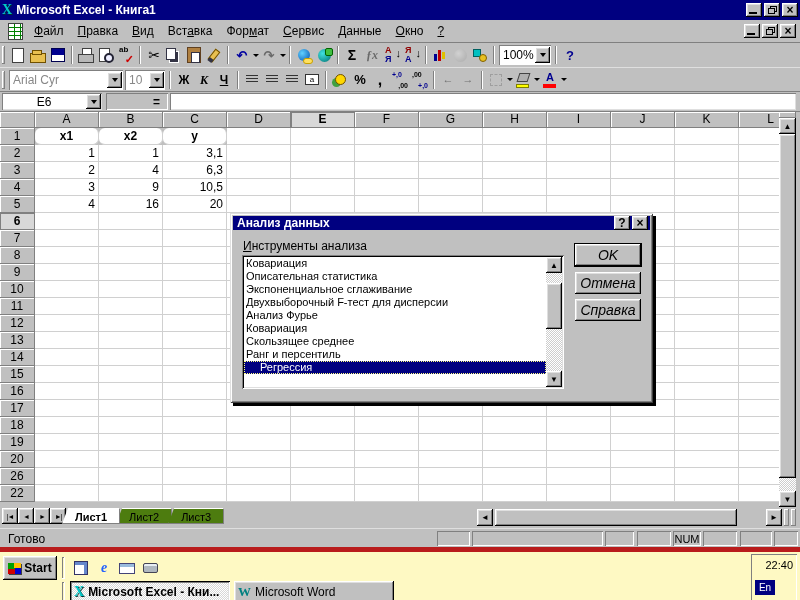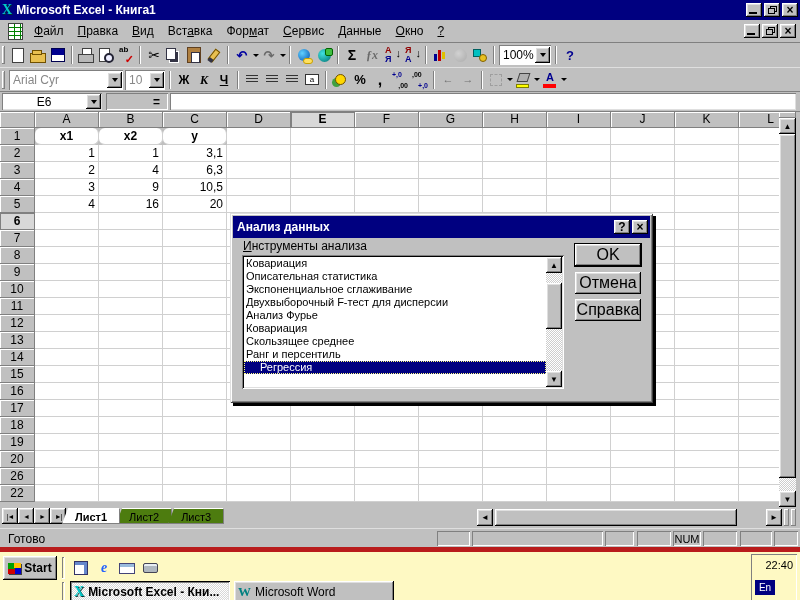--- a/index.html
+++ b/index.html
@@ -113,30 +113,30 @@
   .cell{width:64px;flex:none;background:#fff;border-right:1px solid #d0d0d0;border-bottom:1px solid #d0d0d0;box-sizing:border-box;font-size:12px;line-height:16px;padding:0 3px;white-space:nowrap;overflow:hidden;}
   .cell.num{text-align:right;}
   .cell.hdr{text-align:center;font-weight:bold;border-radius:6px;}
   
   .sb-btn{display:flex;align-items:center;justify-content:center;font-size:8px;color:#000;}
   #vsb{left:779px;top:112px;width:17px;height:395px;}
   #hsb{left:477px;top:509px;width:319px;height:17px;}
   
   #dialog{left:230px;top:213px;width:423px;height:190px;background:#c0c0c0;
     box-shadow:inset 1px 1px 0 #dfdfdf,inset -1px -1px 0 #404040,inset 2px 2px 0 #fff,inset -2px -2px 0 #808080,3px 3px 0 #000;}
-  #dialog-title{position:absolute;left:3px;top:3px;right:3px;height:22px;background:#000080;display:flex;align-items:center;padding:0 2px;}
+  #dialog-title{position:absolute;left:3px;top:3px;right:3px;height:14px;background:#000080;display:flex;align-items:center;padding:0 2px;}
   #dialog-title .dtext{color:#fff;font-weight:bold;flex:1;margin-left:2px;font-size:12px;}
   .u-first::first-letter{text-decoration:underline;}
   #an-label{position:absolute;left:13px;top:26px;font-size:12px;}
   #listbox{position:absolute;left:12px;top:42px;width:322px;height:134px;background:#fff;box-shadow:inset 1px 1px 0 #808080,inset -1px -1px 0 #fff,inset 2px 2px 0 #000,inset -2px -2px 0 #dfdfdf;overflow:hidden;}
   .lb-items{position:absolute;left:2px;top:2px;right:18px;bottom:2px;}
   .lb-item{height:13px;line-height:13px;font-size:11px;padding-left:2px;white-space:nowrap;overflow:hidden;}
   .lb-item.sel{background:#000080;color:#fff;outline:1px dotted #ffff80;outline-offset:-1px;padding-left:16px;}
   #lb-sb{position:absolute;top:2px;right:2px;width:16px;bottom:2px;}
-  .dlg-btn{position:absolute;left:345px;width:66px;height:22px;display:flex;align-items:center;justify-content:center;font-size:16px;}
+  .dlg-btn{position:absolute;left:345px;width:66px;height:22px;display:flex;align-items:center;justify-content:center;font-size:14px;font-style:italic;}
   .dlg-btn.default{box-shadow:inset -1px -1px 0 #000,inset 1px 1px 0 #fff,inset -2px -2px 0 #808080,inset 2px 2px 0 #dfdfdf,0 0 0 1px #000;}
   
   #tabsrow{left:0;top:507px;width:800px;height:21px;background:#c0c0c0;display:flex;align-items:flex-start;}
   .tab-nav{width:16px;height:16px;margin-top:1px;display:flex;align-items:center;justify-content:center;font-size:7px;letter-spacing:-1px;flex:none;}
   .tab-nav:first-child{margin-left:2px;}
   .sheet-tab{height:16px;margin-top:1px;padding:0 12px;line-height:16px;font-size:11px;background:#4d7c0f;border:1px solid #808080;border-top-color:#fff;box-sizing:border-box;clip-path:polygon(6px 0,calc(100% - 0px) 0,100% 100%,0 100%);margin-left:-4px;flex:none;}
   .sheet-tab.active{background:#fff;font-weight:bold;z-index:2;}
   
   #statusbar{left:0;top:528px;width:800px;height:19px;background:#c0c0c0;border-top:1px solid #dfdfdf;box-sizing:border-box;}
   #statusbar .ready{position:absolute;left:8px;top:3px;font-size:12px;}

